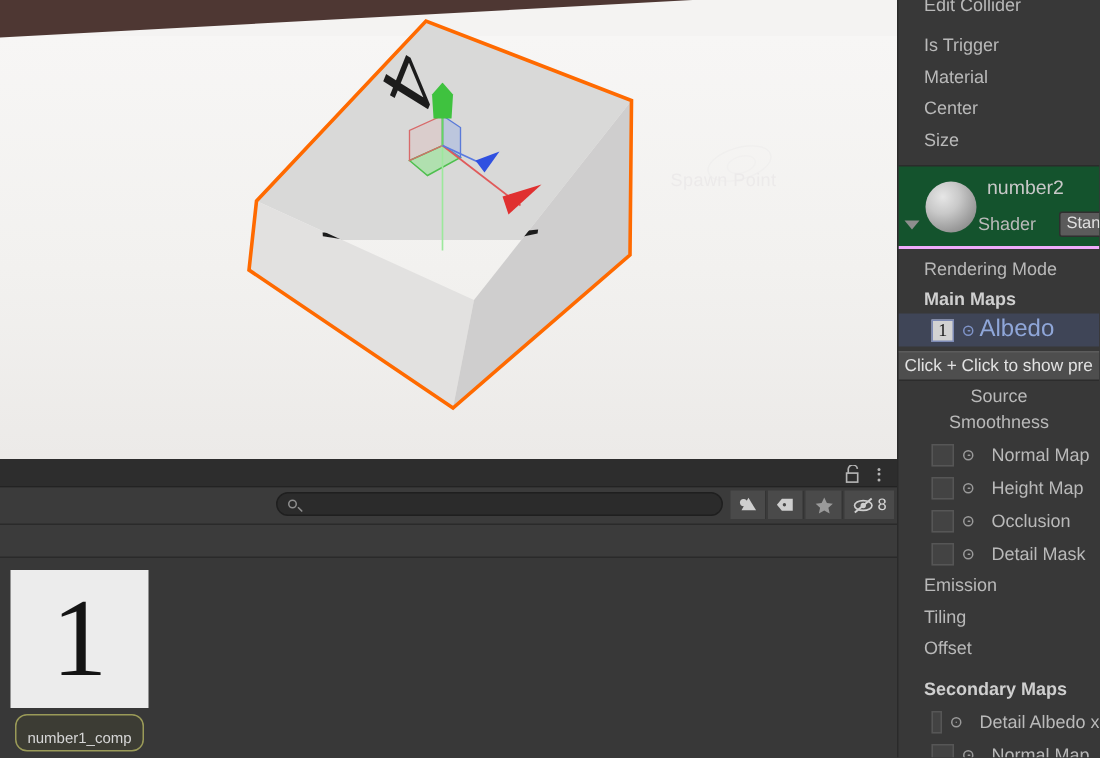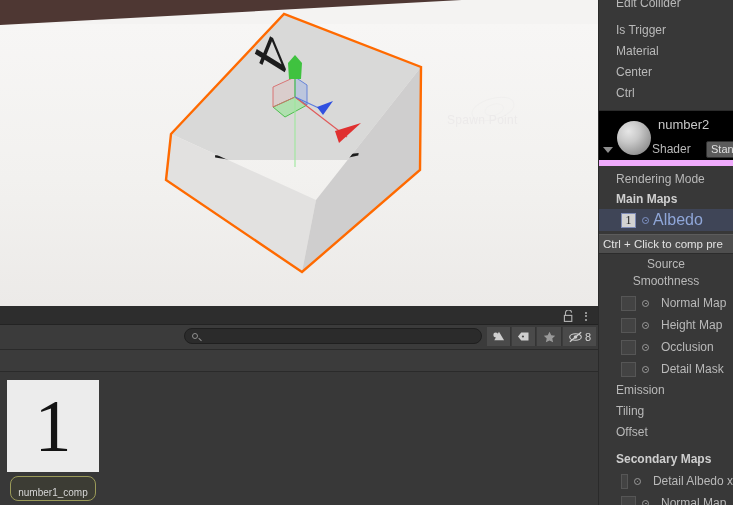--- a/index.html
+++ b/index.html
@@ -209,23 +209,23 @@
     color: #b9b9b9;
     white-space: nowrap;
   }
   .insp-row.indent { padding-left: 17px; }
   .insp-row.bold { color: #cfcfcf; font-weight: bold; }
 
   
   #material-header {
     position: relative;
     height: 56px;
-    background: #000000;
+    background: #14532d;
     border-top: 1px solid #2b2b2b;
-    border-bottom: 6px solid #f0abfc;
+    border-bottom: 2px solid #f0abfc;
   }
   #mat-preview {
     position: absolute; left: 18px; top: 10px;
     width: 34px; height: 34px; border-radius: 50%;
     background: radial-gradient(circle at 34% 30%, #e6e6e6 0%, #c9c9c9 34%, #9d9d9d 68%, #767676 100%);
   }
   #mat-foldout {
     position: absolute; left: 4px; top: 36px;
     width: 0; height: 0;
     border-left: 5px solid transparent;
@@ -423,42 +423,42 @@
       </div>
     </div>
   </div>
 
   <div id="inspector">
 
     <div class="insp-row indent" style="margin-top:-7px">Edit Collider</div>
     <div class="insp-row indent" style="margin-top:6px">Is Trigger</div>
     <div class="insp-row indent">Material</div>
     <div class="insp-row indent">Center</div>
-    <div class="insp-row indent">Ctrl</div>
+    <div class="insp-row indent">Size</div>
 
     <div id="material-header" style="margin-top:6px">
       <div id="mat-preview"></div>
       <div id="mat-foldout"></div>
       <div id="mat-name">number2</div>
       <div id="mat-shader-label">Shader</div>
       <div id="mat-shader-value">Standard</div>
     </div>
 
     <div class="insp-row indent" style="margin-top:3px">Rendering Mode</div>
     <div class="insp-row indent bold" style="height:19px;line-height:19px">Main Maps</div>
 
     <div id="albedo-row">
       <div id="albedo-thumb">
         <span>1</span>
       </div>
       <div id="albedo-picker"></div>
       <div id="albedo-text">Albedo</div>
     </div>
 
-    <div id="tooltip">Ctrl + Click to comp pre</div>
+    <div id="tooltip">Click + Click to show pre</div>
 
     <div class="insp-row centered">Source</div>
     <div class="insp-row centered" style="margin-top:-4px">Smoothness</div>
 
     <div class="map-row">
       <div class="map-slot"></div>
       <div class="map-picker"></div>
       <div class="map-text">Normal Map</div>
     </div>
     <div class="map-row">

